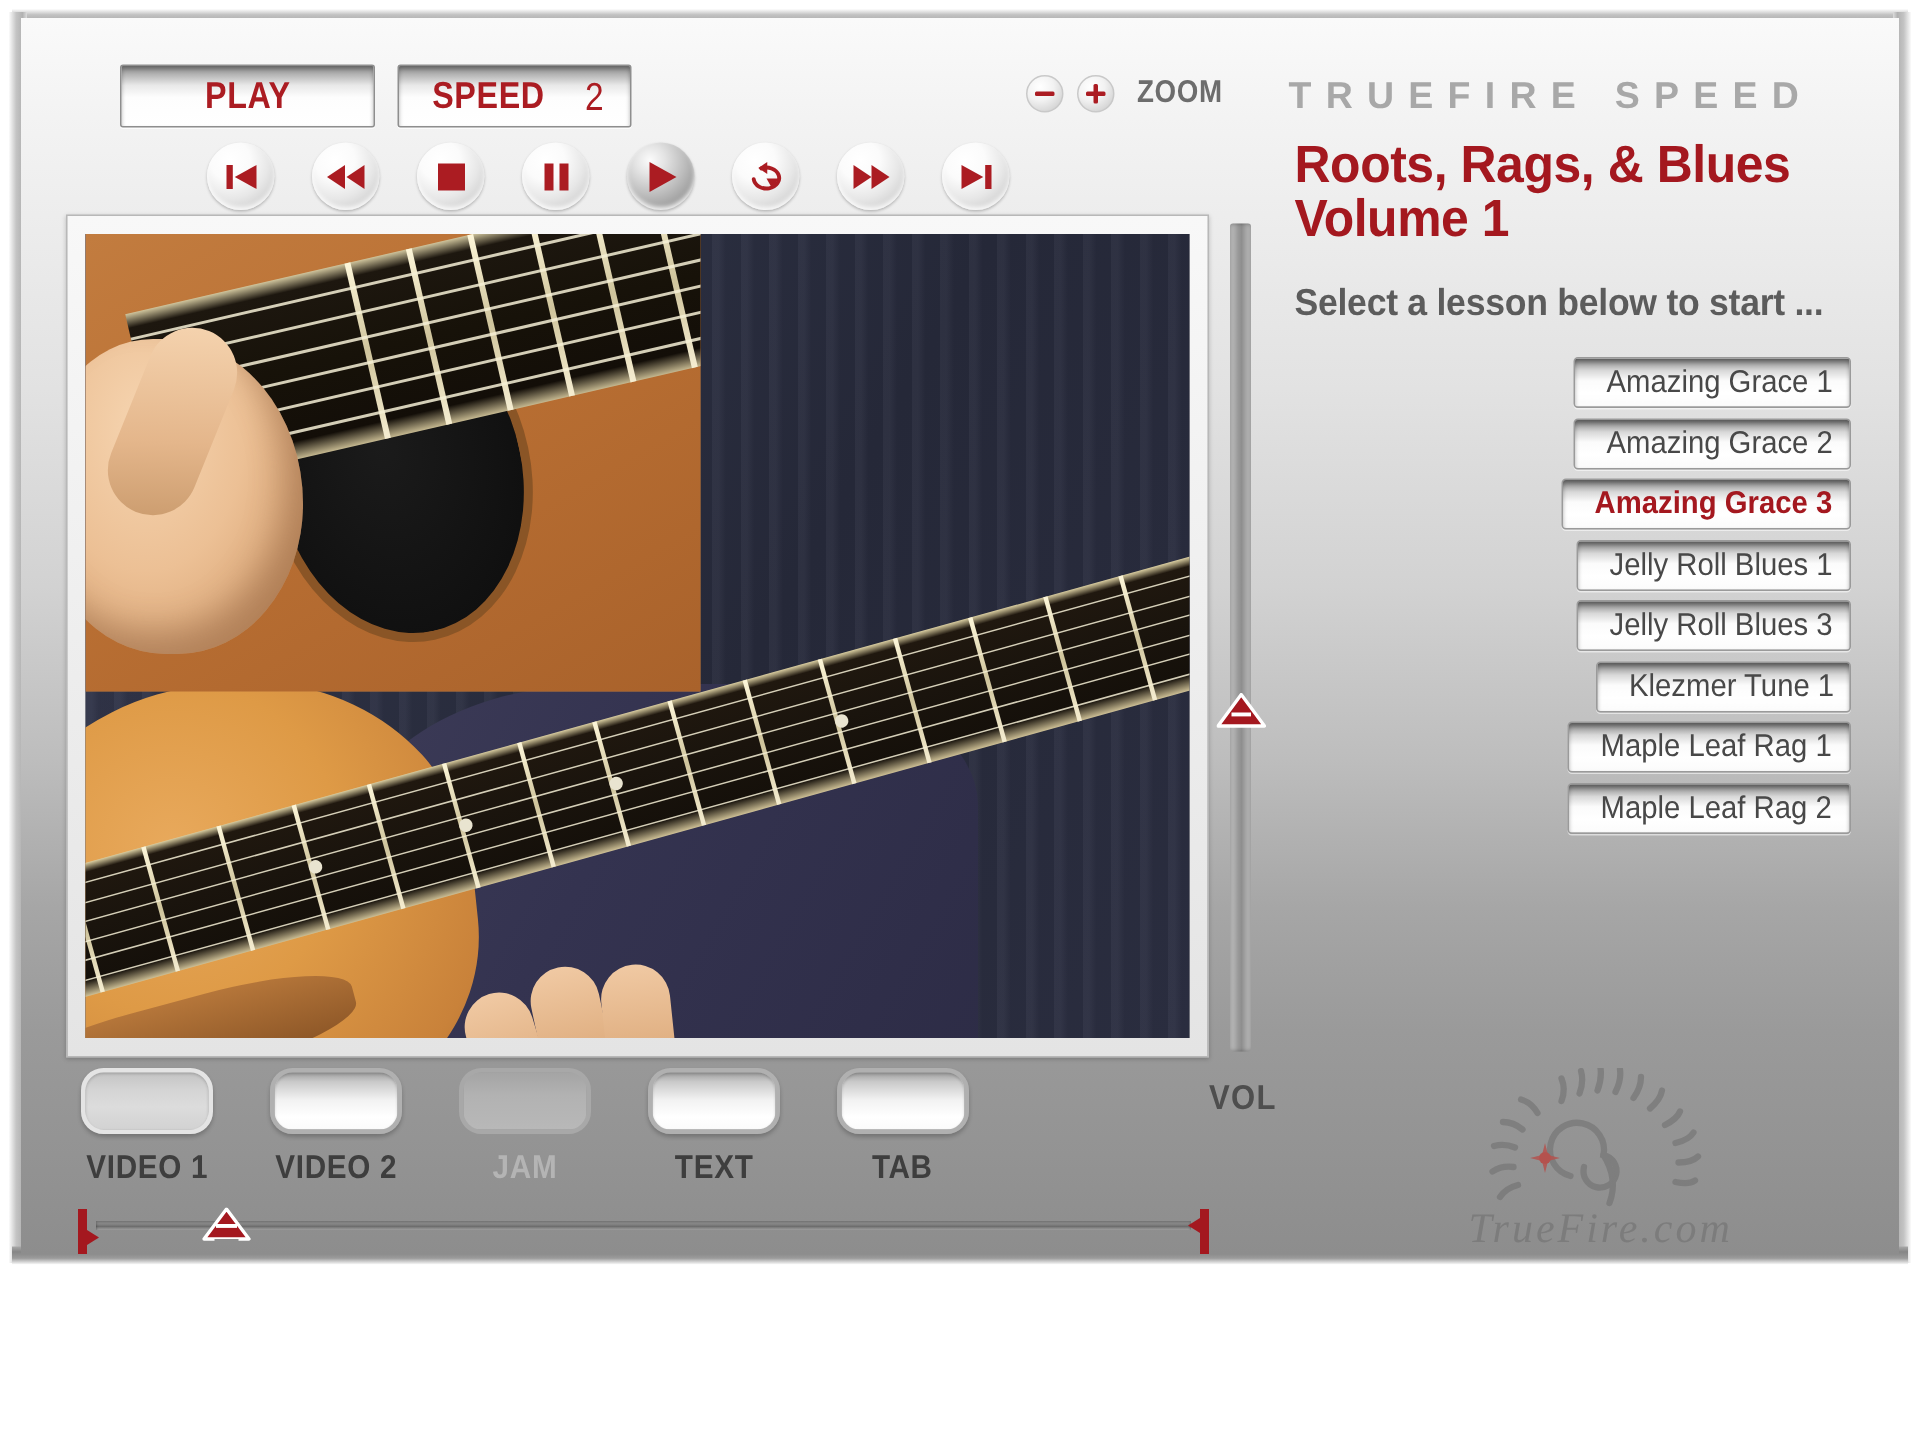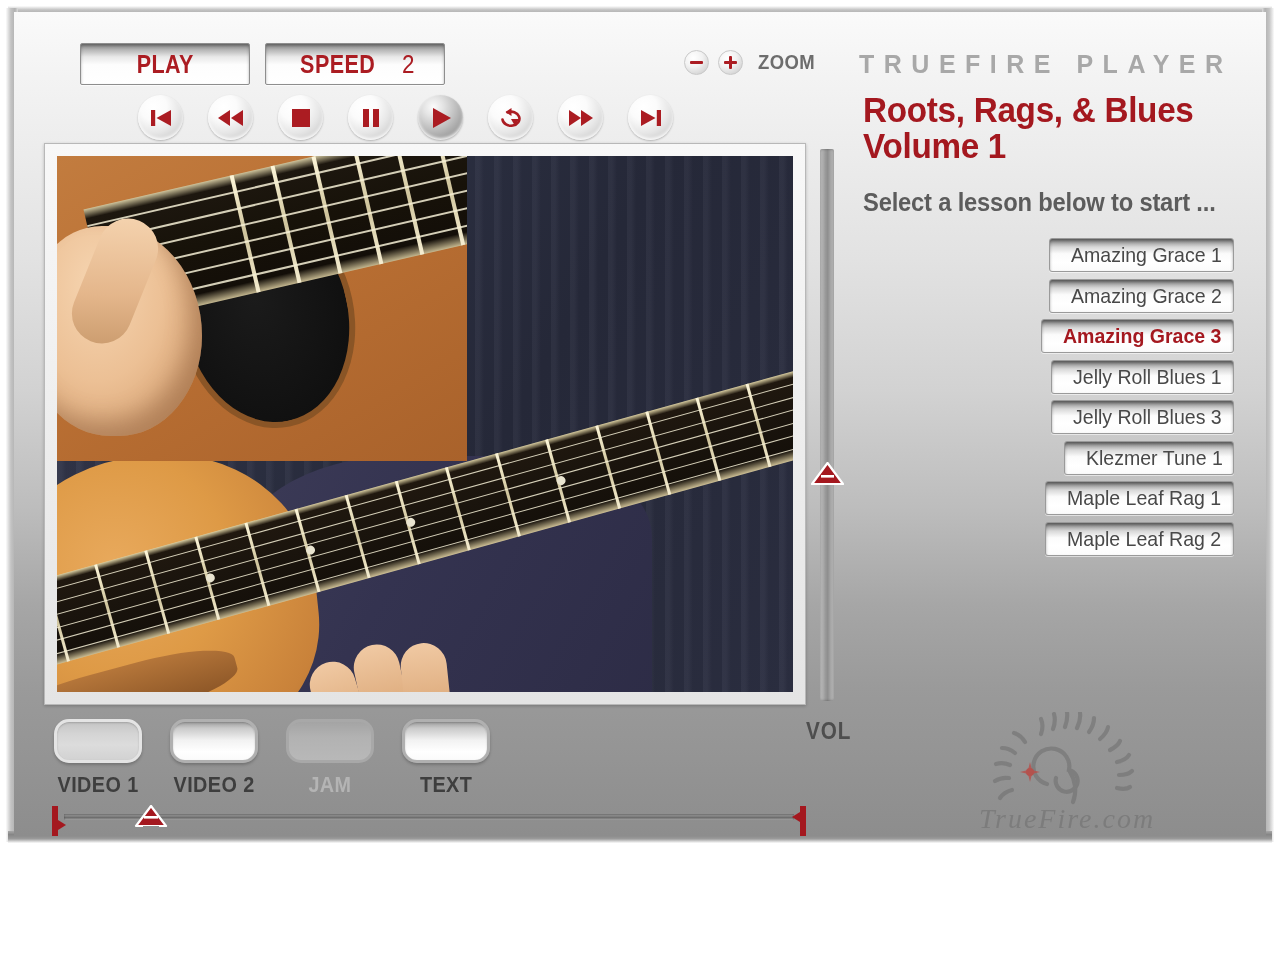--- a/index.html
+++ b/index.html
@@ -57,21 +57,21 @@
     color: #ab1c22;
     font-weight: bold;
     font-size: 25px;
     letter-spacing: .5px;
     transform: scaleX(.86);
     transform-origin: center;
     white-space: nowrap;
   }
   .readout .val { font-weight: normal; font-size: 26px; }
   #readout-play  { left: 66px;  top: 31px; width: 170px; }
-  #readout-speed { left: 251px; top: 31px; width: 180px; gap: 20px; }
+  #readout-speed { left: 251px; top: 31px; width: 156px; gap: 20px; }
   #readout-frame { left: 432px; top: 31px; width: 192px; }
 
   
   #zoom-group {
     position: absolute; left: 670px; top: 38px;
     display: flex; gap: 9px;
   }
   .zoom-btn {
     width: 25px; height: 25px; border-radius: 50%;
     background: radial-gradient(circle at 36% 30%, #ffffff 0%, #f2f2f2 42%, #d6d6d6 78%, #bdbdbd 100%);
@@ -274,21 +274,21 @@
     color: #484848; font-size: 21px; font-weight: normal;
     transform: scaleX(.93); transform-origin: left center;
     white-space: nowrap;
   }
   .lesson-item.selected .txt { color: #a4181f; font-weight: bold; }
 
   
   #dock {
     position: absolute; left: 30px; top: 700px;
     width: 740px; height: 92px;
-    display: flex; gap: 8px; align-items: center;
+    display: flex; gap: 18px;
   }
   .dock-tab {
     width: 108px;
     display: flex; flex-direction: column; align-items: center;
     cursor: pointer;
   }
   .dock-lamp {
     width: 88px; height: 44px; border-radius: 15px;
     background: linear-gradient(180deg,#9e9e9e 0%,#c9c9c9 16%,#f2f2f2 48%,#ffffff 78%,#fbfbfb 100%);
     border: 3px solid #b0b0b0;
@@ -509,21 +509,21 @@
 
     <div id="vol-track"></div>
     <div id="vol-thumb">
       <svg width="33" height="25" viewBox="0 0 33 25">
         <polygon points="16.5,1 32,22 1,22" fill="#a4181f" stroke="#ffffff" stroke-width="2.2" stroke-linejoin="round"></polygon>
         <rect x="10" y="13" width="13" height="2.6" fill="#ffffff"></rect>
       </svg>
     </div>
     <div id="vol-label">VOL</div>
 
-    <div id="brand">TRUEFIRE PLAYER</div>
+    <div id="brand">TRUEFIRE SPEED</div>
 
     <div id="course-title">
       <div>Roots, Rags, &amp; Blues</div>
       <div>Volume 1</div>
     </div>
 
     <div id="course-subtitle">Select a lesson below to start ...</div>
 
     <div id="lesson-list">
         <div class="lesson-item">
@@ -561,20 +561,24 @@
           <div class="dock-lamp"></div>
           <div class="dock-label">VIDEO 2</div>
         </div>
         <div class="dock-tab disabled">
           <div class="dock-lamp"></div>
           <div class="dock-label">JAM</div>
         </div>
         <div class="dock-tab">
           <div class="dock-lamp"></div>
           <div class="dock-label">TEXT</div>
+        </div>
+        <div class="dock-tab">
+          <div class="dock-lamp"></div>
+          <div class="dock-label">TAB</div>
         </div>
       </div>
 
     <div id="timeline">
       <div id="tl-track"></div>
 
       <div class="loop-marker" id="loop-in">
         <svg width="14" height="30" viewBox="0 0 14 30">
           <rect x="0" y="0" width="6" height="30" fill="#a4181f"></rect>
           <polygon points="6,14 14,19 6,24" fill="#a4181f"></polygon>

